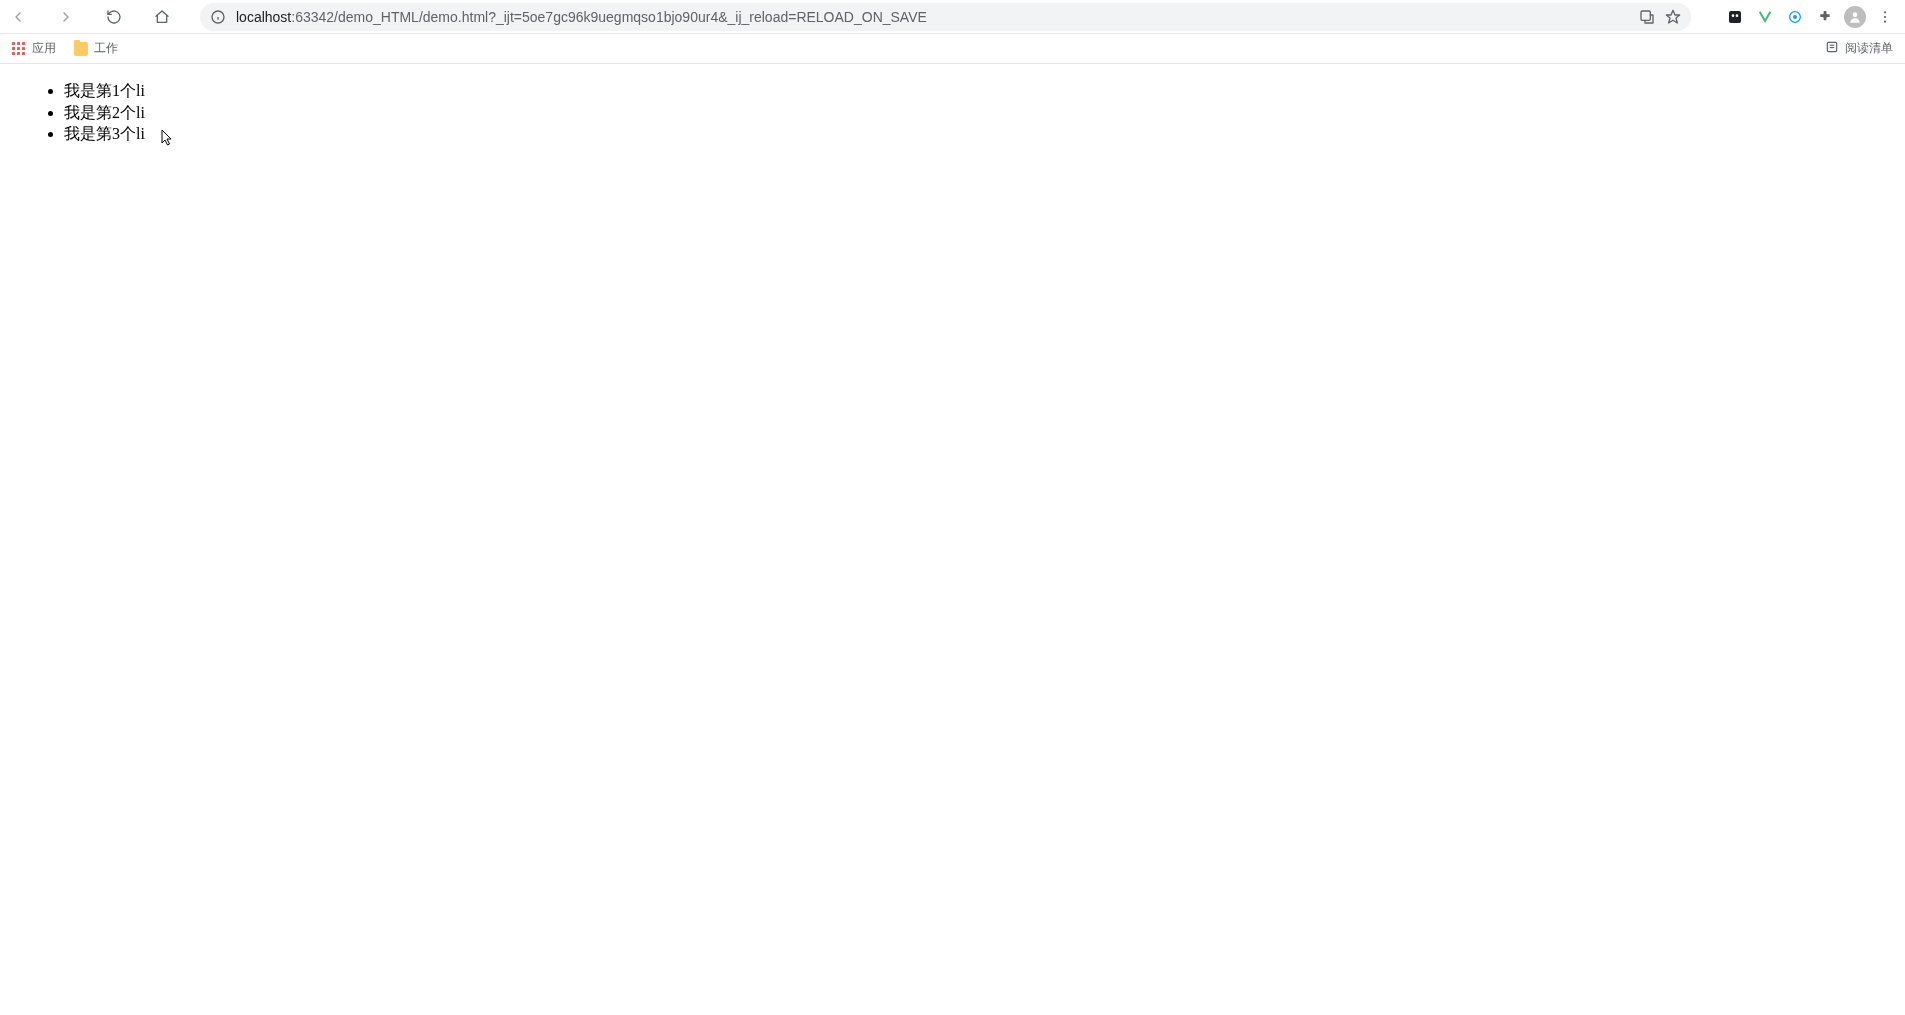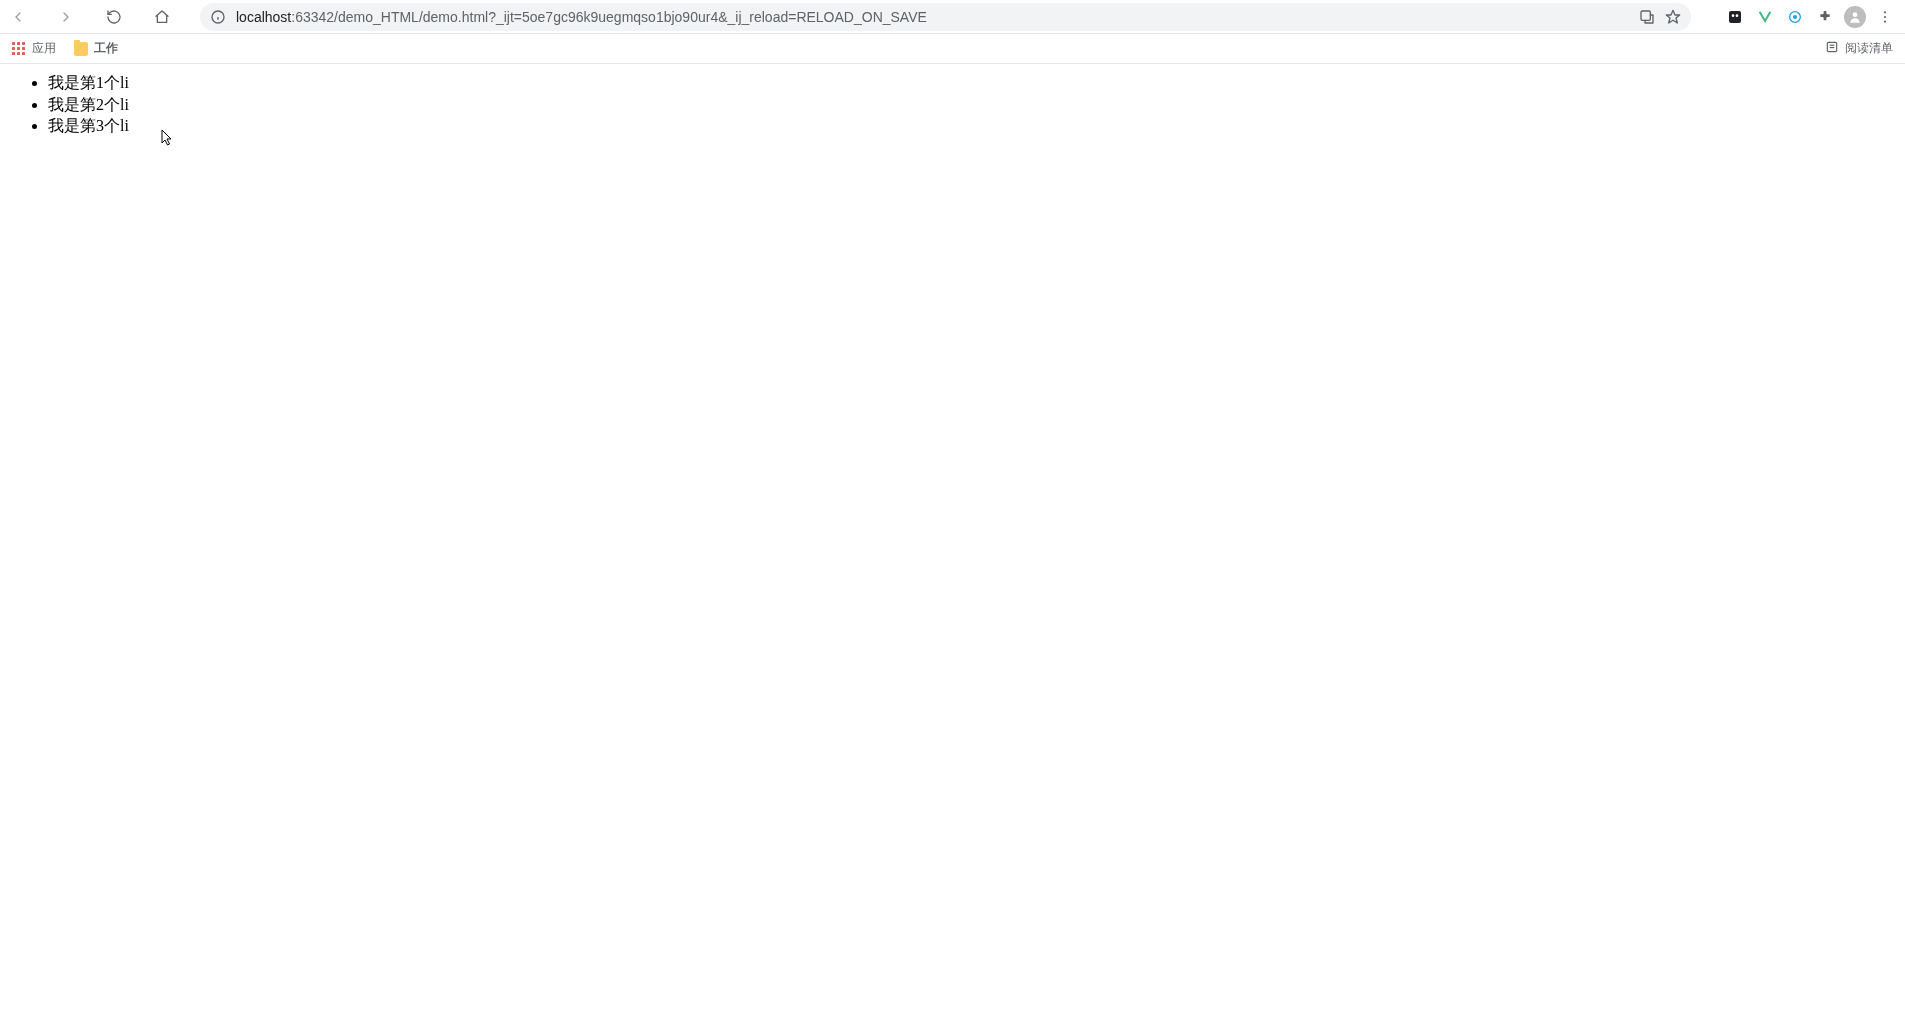--- a/index.html
+++ b/index.html
@@ -71,42 +71,42 @@
       align-items:center;
       padding:0 6px;
       border-bottom: 1px solid #e6e6e6;
       font-size:12px;
       color:#5f6368;
       gap:6px;
     }
     .apps-launcher { display:flex;align-items:center;gap:6px;padding:2px 6px;border-radius:4px;cursor:pointer;}
     .apps-grid { width:14px;height:14px;display:grid;grid-template-columns:repeat(3,3px);grid-template-rows:repeat(3,3px);gap:2px; }
     .apps-grid span{background:#e06055;width:3px;height:3px;border-radius:0.5px;}
-    .bookmark-item { display:flex;align-items:center;gap:6px;padding:2px 6px;border-radius:4px;cursor:pointer;font-weight:bold;}
+    .bookmark-item { display:flex;align-items:center;gap:6px;padding:2px 6px;border-radius:4px;cursor:pointer;}
     .folder-icon{width:14px;height:14px;background:#ffca62;border-radius:2px;position:relative;}
     .folder-icon::before{content:"";position:absolute;top:-2px;left:0;width:6px;height:3px;background:#ffca62;border-radius:1px 1px 0 0;}
     .bookmarks-bar .spacer{flex:1;}
     .reading-list{display:flex;align-items:flex-start;gap:6px;padding:2px 6px;border-radius:4px;cursor:pointer;color:#5f6368;}
     .reading-list svg{width:14px;height:14px;stroke:#5f6368;fill:none;stroke-width:2;}
 
     
     .viewport {
       position:relative;
       width:100%;
       height: calc(1015px - 34px - 30px);
       background:#fff;
       overflow:auto;
     }
     .page-body {
       margin:8px;
       font-family: "Times New Roman", Times, serif, "Microsoft YaHei";
       font-size:16px;
       color:#000;
     }
-    .page-body ul { margin:0; padding-left:40px; }
+    .page-body ul { margin:16px; padding-left:40px; }
     .page-body li { line-height:1.35; text-align:left; }
     .cursor {
       position:absolute;
       width:14px;height:20px;
       pointer-events:none;
     }
     .cursor svg{width:14px;height:20px;}
   </style>
 </head>
 <body>

